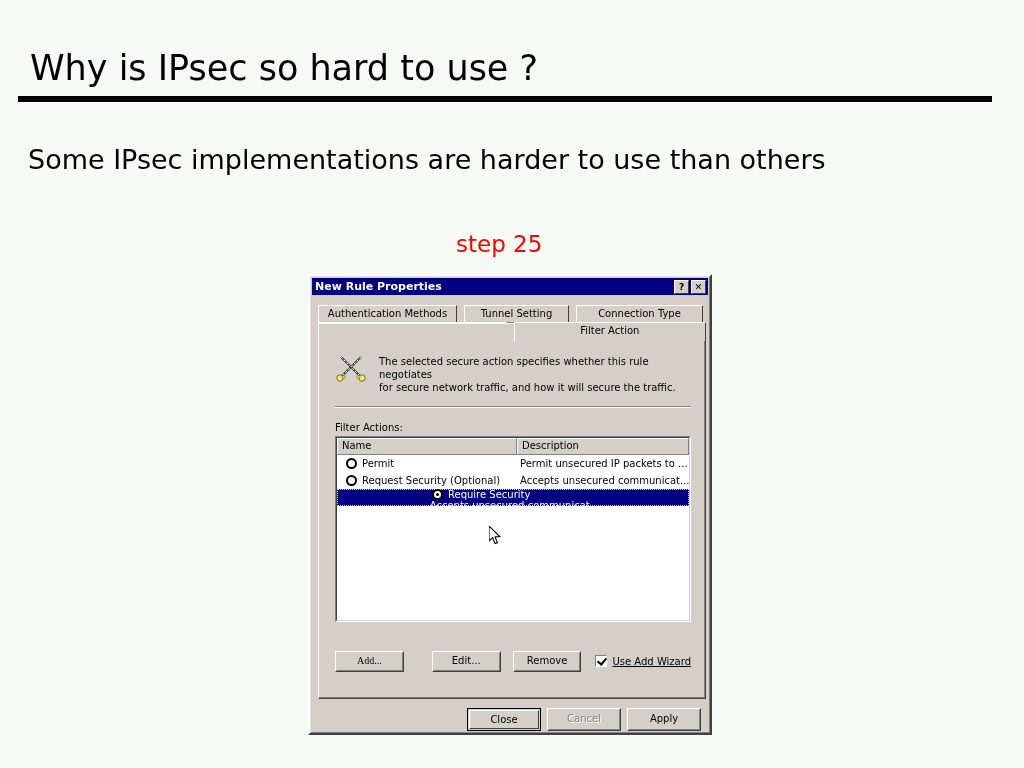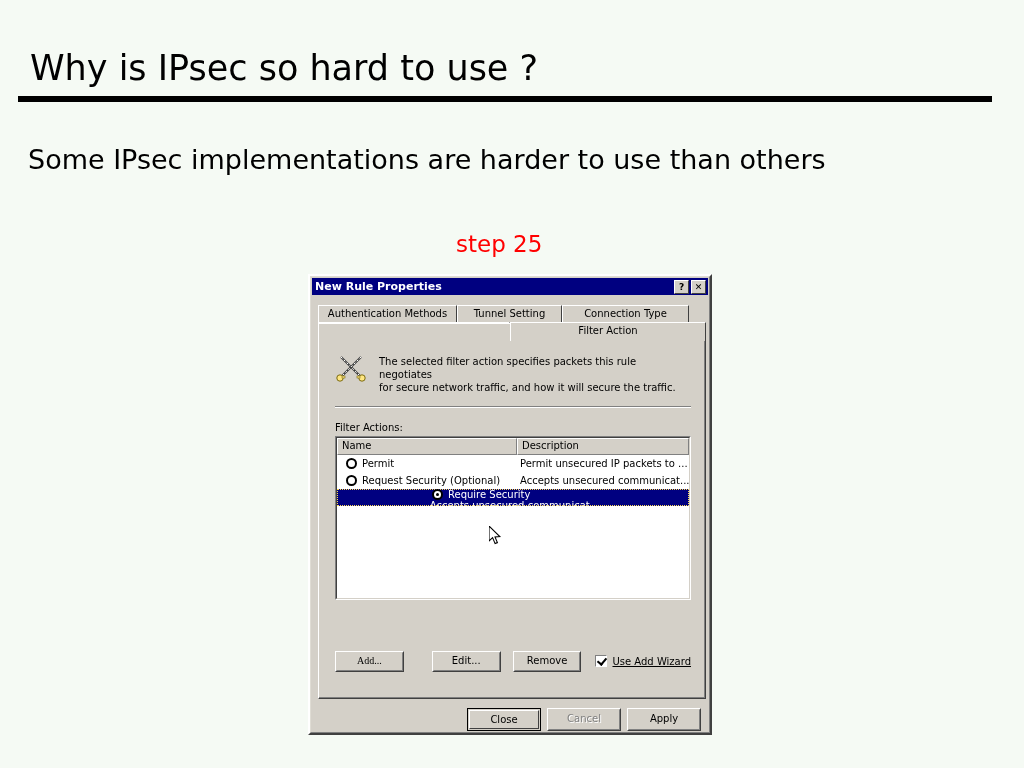--- a/index.html
+++ b/index.html
@@ -130,20 +130,21 @@
     top: 29px;
     width: 388px;
     height: 36px;
   }
   .tab-row {
     position: absolute;
     left: 0;
     width: 388px;
     height: 18px;
     display: flex;
+    gap: 7px;
   }
   .tab-row.row1 { top: 0; }
   .tab-row.row2 { top: 17px; }
   .tab {
     background: #d4d0c8;
     border-top: 1px solid #ffffff;
     border-left: 1px solid #ffffff;
     border-right: 1px solid #404040;
     box-sizing: border-box;
     font-size: 10px;
@@ -231,21 +232,21 @@
     color: #000000;
     font-family: "DejaVu Sans", sans-serif;
   }
 
   
   #listview {
     position: absolute;
     left: 16px;
     top: 112px;
     width: 356px;
-    height: 164px;
+    height: 186px;
     background: #ffffff;
     border-top: 1px solid #808080;
     border-left: 1px solid #808080;
     border-right: 1px solid #ffffff;
     border-bottom: 1px solid #ffffff;
     box-sizing: border-box;
     overflow: hidden;
   }
   #listview-in {
     position: absolute;
@@ -512,21 +513,21 @@
           <line x1="26" y1="5" x2="7" y2="24" stroke="#ffffff" stroke-width="1" stroke-dasharray="2 2"></line>
 
           <circle cx="5" cy="26" r="3.2" fill="#ffe680" stroke="#7a6a12" stroke-width="1"></circle>
           <rect x="7" y="24" width="3" height="2" fill="#ffe680" stroke="#7a6a12" stroke-width="0.6"></rect>
 
           <circle cx="27" cy="26" r="3.2" fill="#ffe680" stroke="#7a6a12" stroke-width="1"></circle>
           <rect x="22" y="24" width="3" height="2" fill="#ffe680" stroke="#7a6a12" stroke-width="0.6"></rect>
         </svg>
       </div>
       <div id="desc-text">
-        <div>The selected filter action specifies packets this rule negotiates</div>
+        <div>The selected secure action specifies whether this rule negotiates</div>
         <div>for secure network traffic, and how it will secure the traffic.</div>
       </div>
     </div>
 
     <div id="desc-sep"></div>
 
     <div id="filter-actions-label">Filter Actions:</div>
 
     <div id="listview">
       <div id="listview-in">

